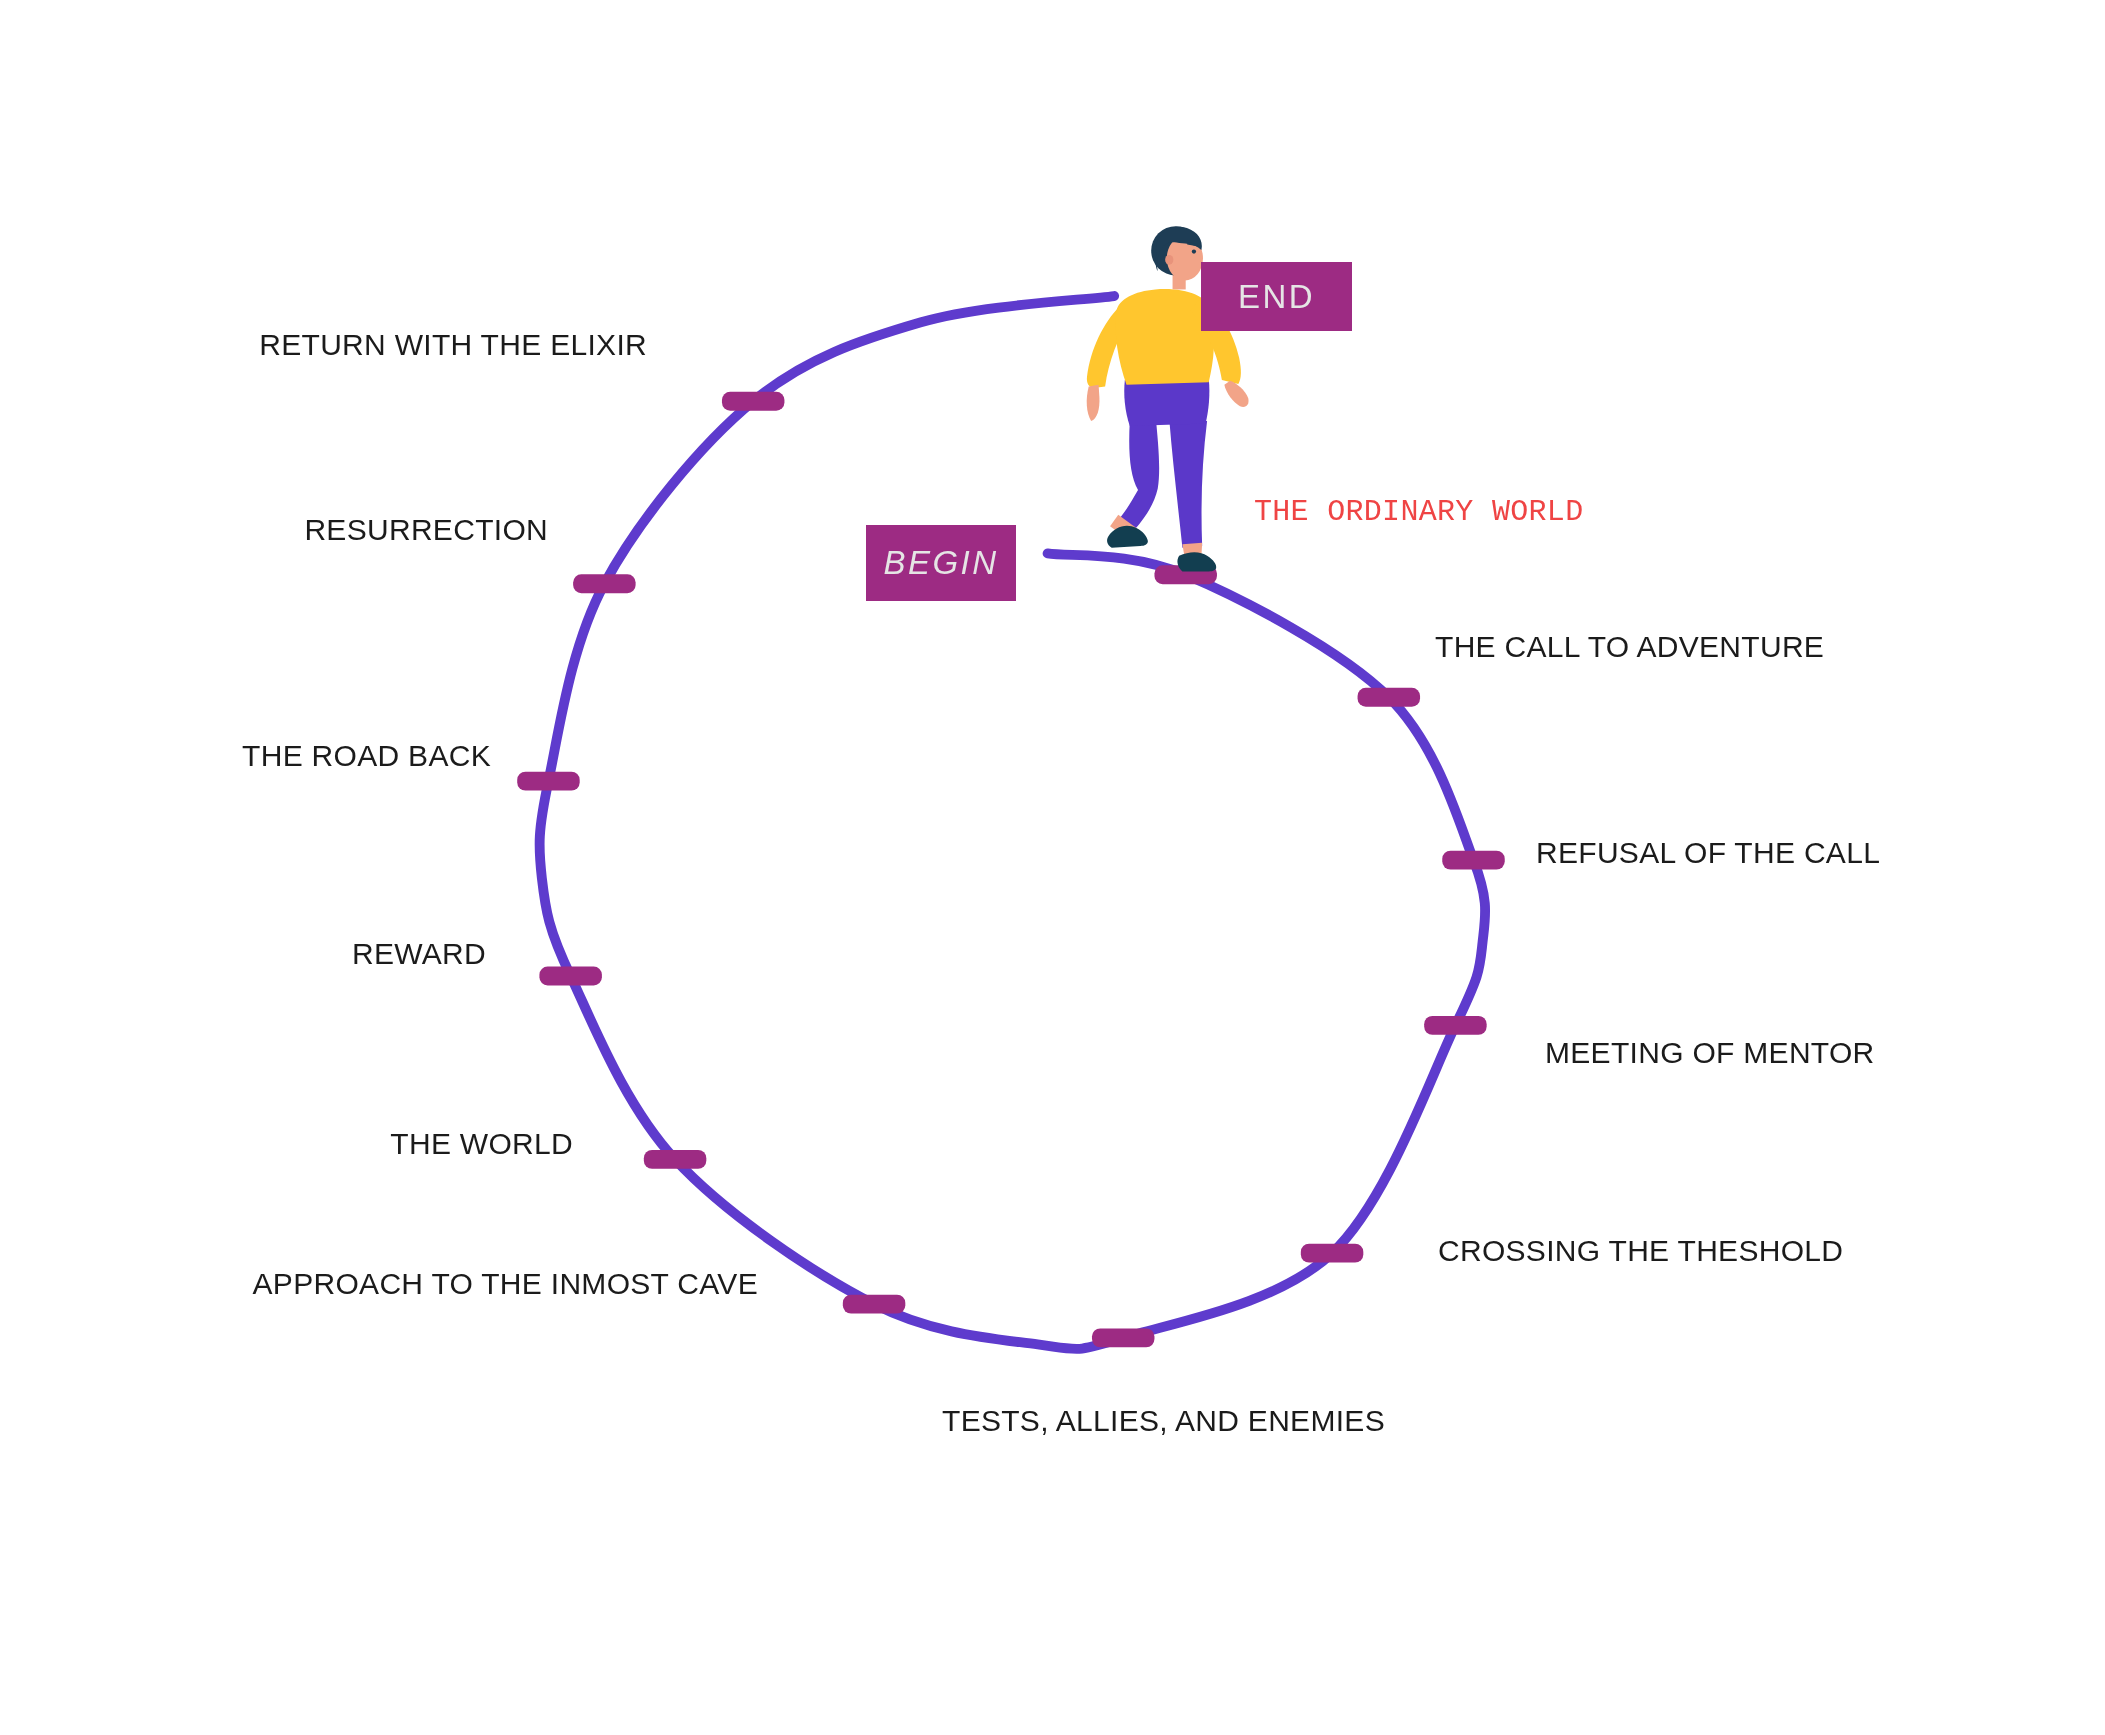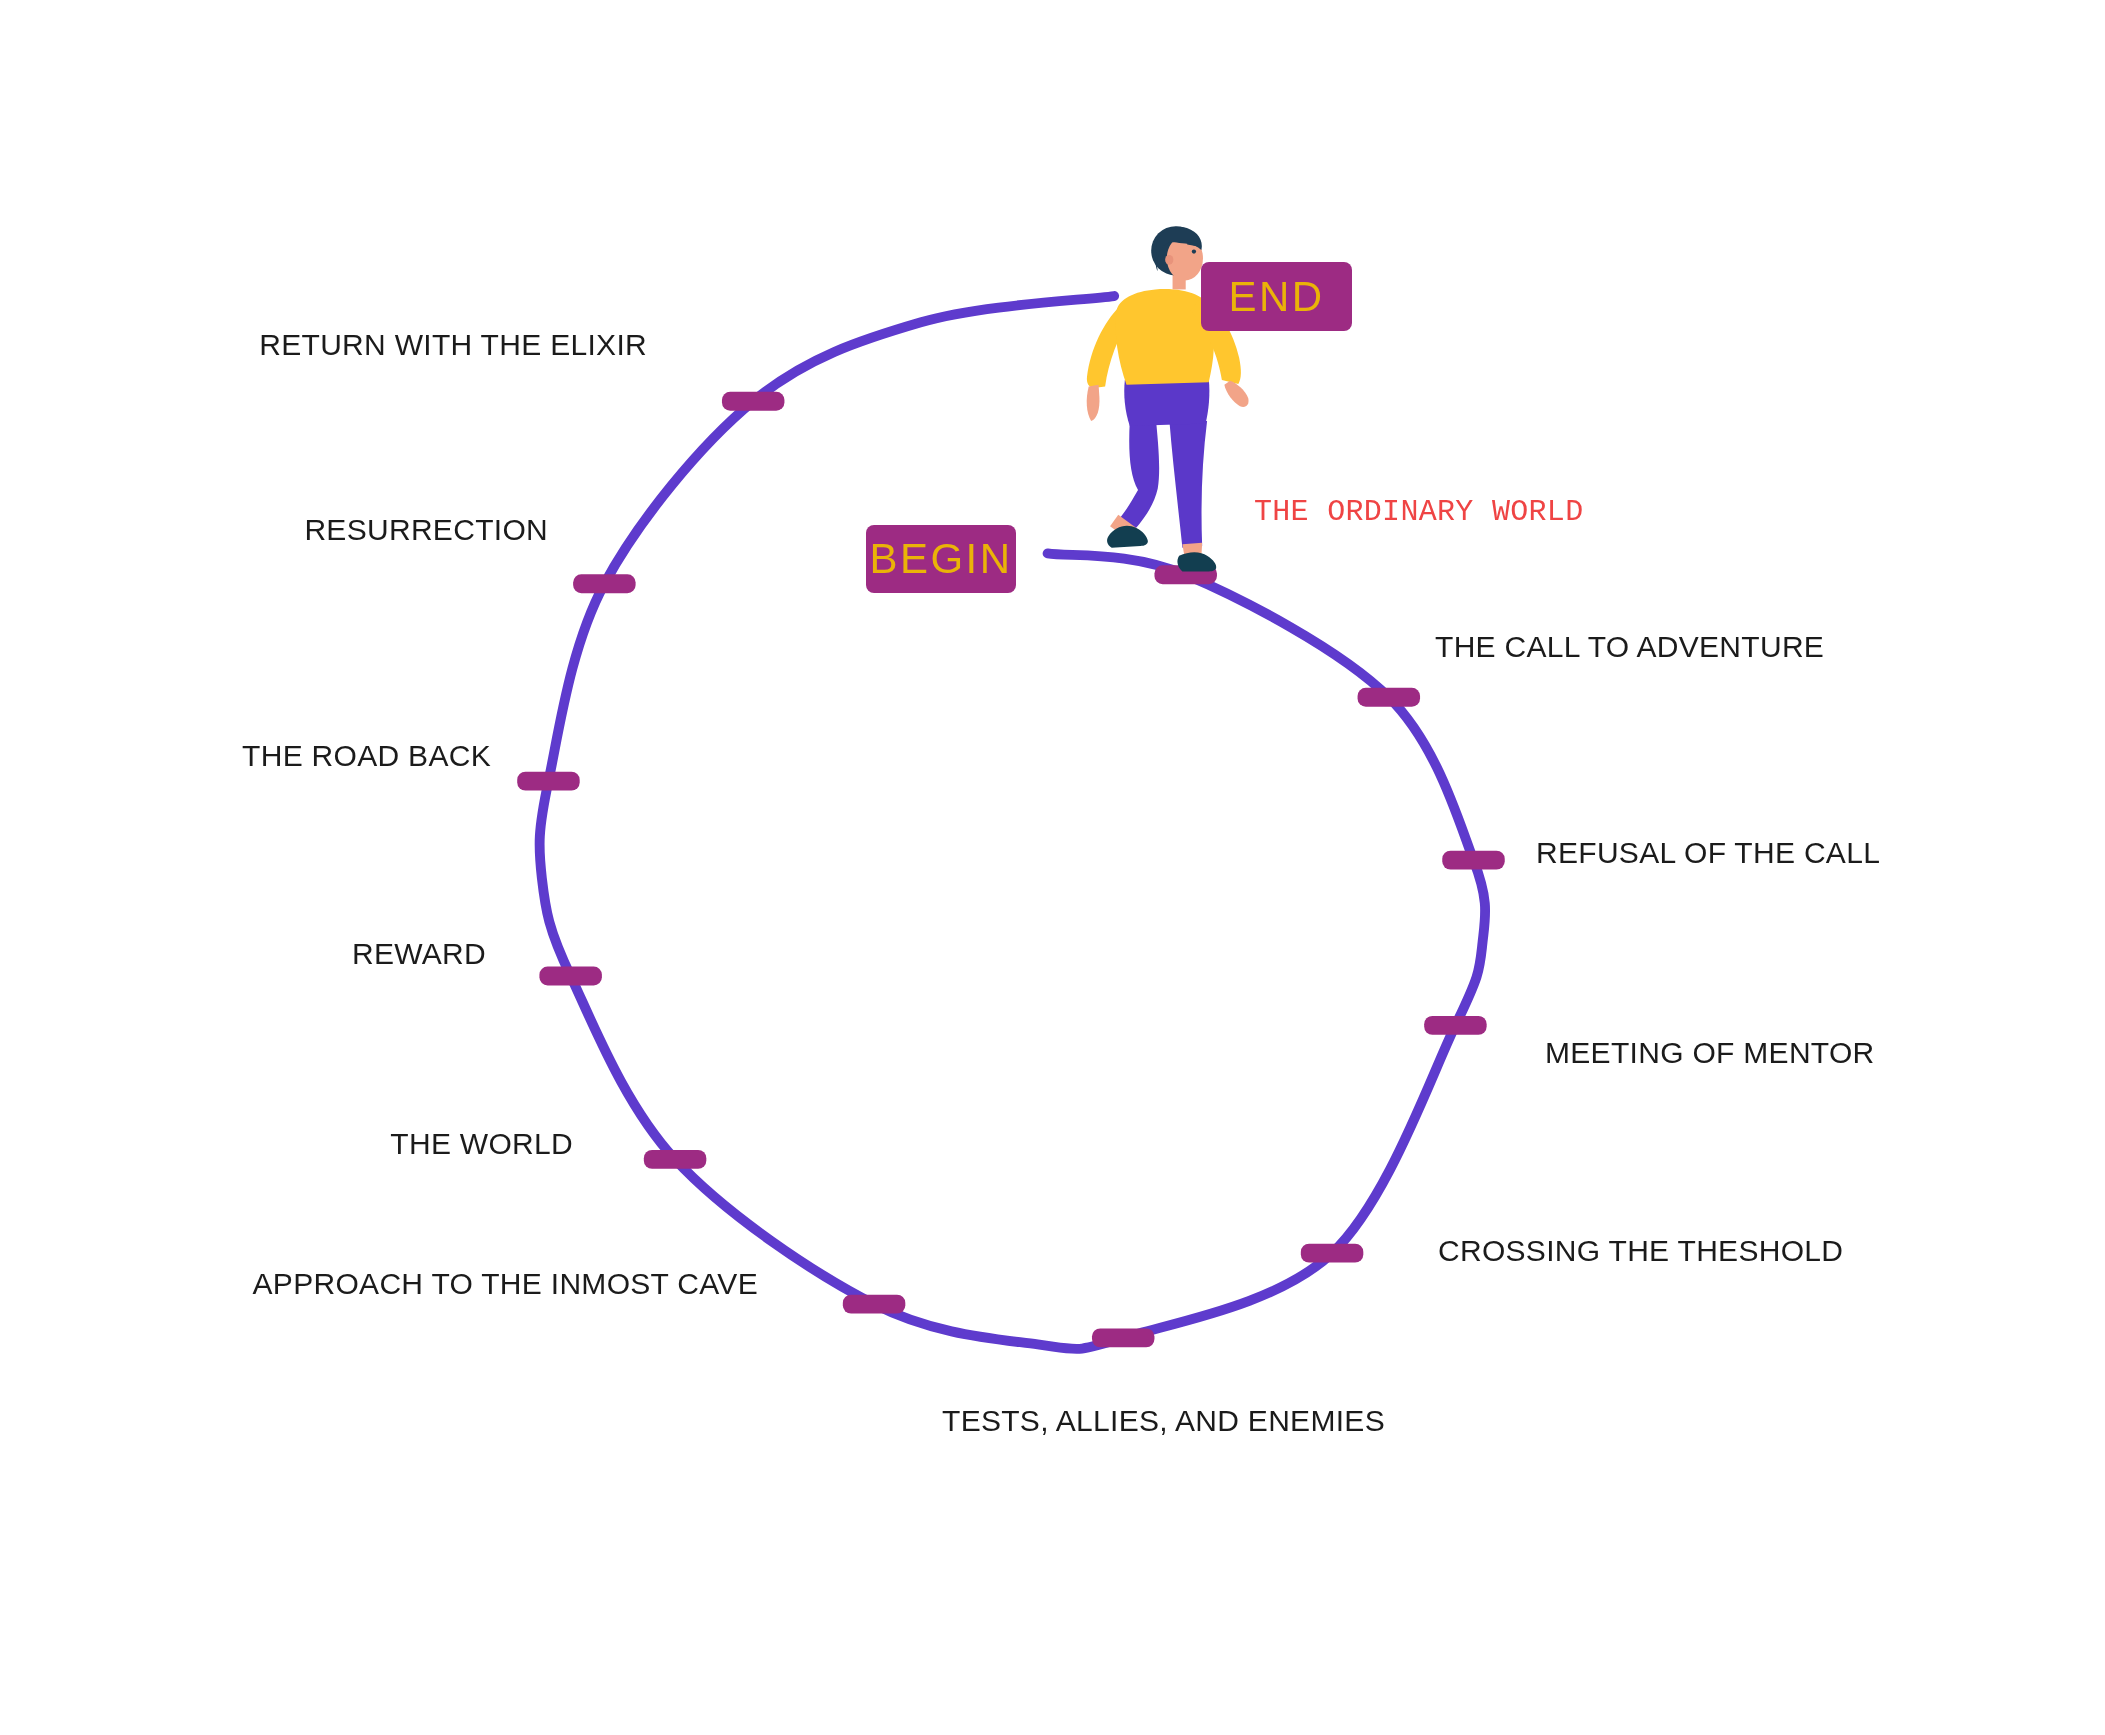--- a/index.html
+++ b/index.html
@@ -15,31 +15,31 @@
     position:absolute;
     font-size:30px;
     letter-spacing:0.3px;
     color:#1b1b1b;
     white-space:nowrap;
     font-weight:400;
   }
   .cycle-button{
     position:absolute;
     background:#9d2b83;
-    color:#eab308;
+    color:#e5e5e5;
     border:none;
-    border-radius:8px;
+    border-radius:0;
     display:flex;align-items:center;justify-content:center;
     font-family:"Liberation Sans", sans-serif;
-    font-size:42px;
+    font-size:33px;
     letter-spacing:2.5px;
     font-weight:400;
     cursor:pointer;
   }
-  #begin-button{left:866px;top:525px;width:150px;height:68px;}
+  #begin-button{left:866px;top:525px;width:150px;height:76px;font-style:italic;}
   #end-button{left:1201px;top:262px;width:151px;height:69px;}
 </style>
 </head>
 <body>
 
 <div id="canvas">
 
   <svg id="journey-svg" width="2105" height="1735" viewBox="0 0 2560 2110">
 
     <path id="journey-path" fill="none" stroke="#5e3bcd" stroke-width="12" stroke-linecap="round" d="M1274,673 C1302.0,677.3 1372.8,669.8 1442,699 C1511.2,728.2 1630.7,790.2 1689,848 C1747.3,905.8 1773.0,996.3 1792,1046 C1811.0,1095.7 1806.7,1112.5 1803,1146 C1799.3,1179.5 1800.5,1184.0 1770,1247 C1739.5,1310.0 1687.3,1460.7 1620,1524 C1552.7,1587.3 1425.7,1608.5 1366,1627 C1306.3,1645.5 1312.5,1641.8 1262,1635 C1211.5,1628.2 1136.5,1623.5 1063,1586 C989.5,1548.5 882.5,1476.5 821,1410 C759.5,1343.5 721.0,1244.0 694,1187 C667.0,1130.0 663.5,1107.5 659,1068 C654.5,1028.5 654.3,1009.7 667,950 C679.7,890.3 693.5,787.0 735,710 C776.5,633.0 851.8,541.0 916,488 C980.2,435.0 1046.8,413.3 1120,392 C1193.2,370.7 1315.8,365.3 1355,360"></path>

